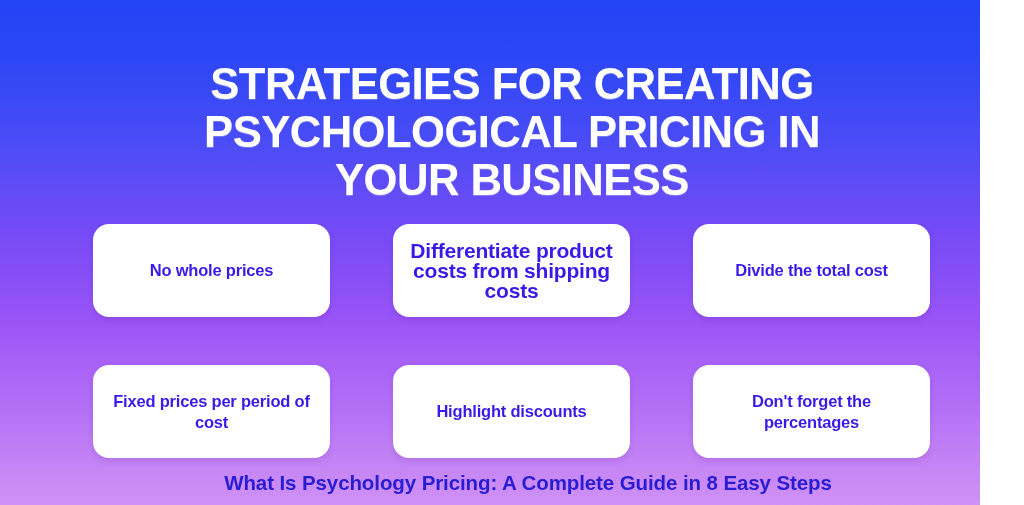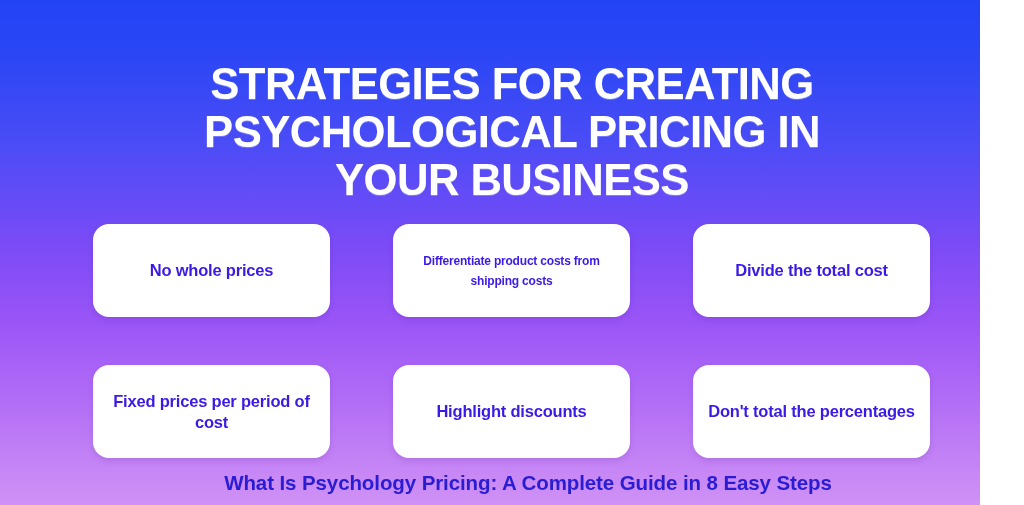--- a/index.html
+++ b/index.html
@@ -78,21 +78,21 @@
   }
   .card-label {
     color: #3a1ae6;
     font-family: "Liberation Sans", sans-serif;
     font-weight: bold;
     font-size: 16.5px;
     line-height: 21px;
     letter-spacing: -0.2px;
   }
   .card.narrow .card-label {
-    font-size: 12px;
+    font-size: 21px;
     line-height: 20px;
   }
 
   
   #caption {
     position: absolute;
     left: 16px;
     top: 470px;
     width: 1024px;
     text-align: center;
@@ -132,20 +132,20 @@
 
     <div class="card">
       <span class="card-label">Fixed prices per period of cost</span>
     </div>
 
     <div class="card">
       <span class="card-label">Highlight discounts</span>
     </div>
 
     <div class="card">
-      <span class="card-label">Don't total the percentages</span>
+      <span class="card-label">Don't forget the percentages</span>
     </div>
 
   </div>
 
   <div id="caption">What Is Psychology Pricing: A Complete Guide in 8 Easy Steps</div>
 
 </div>
 
 </body></html>

